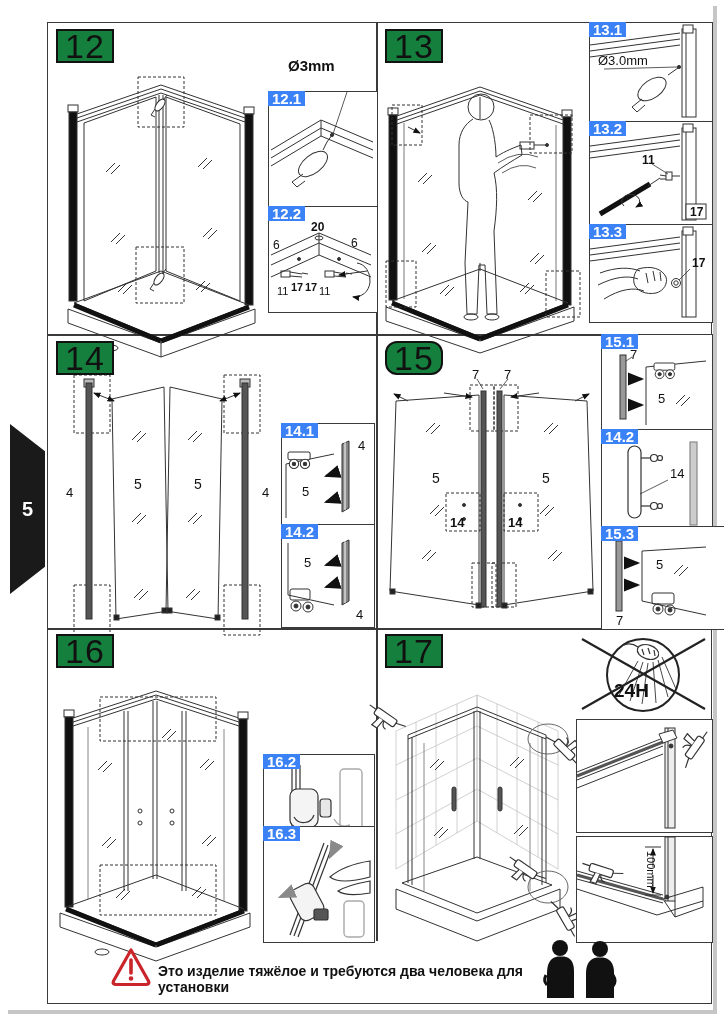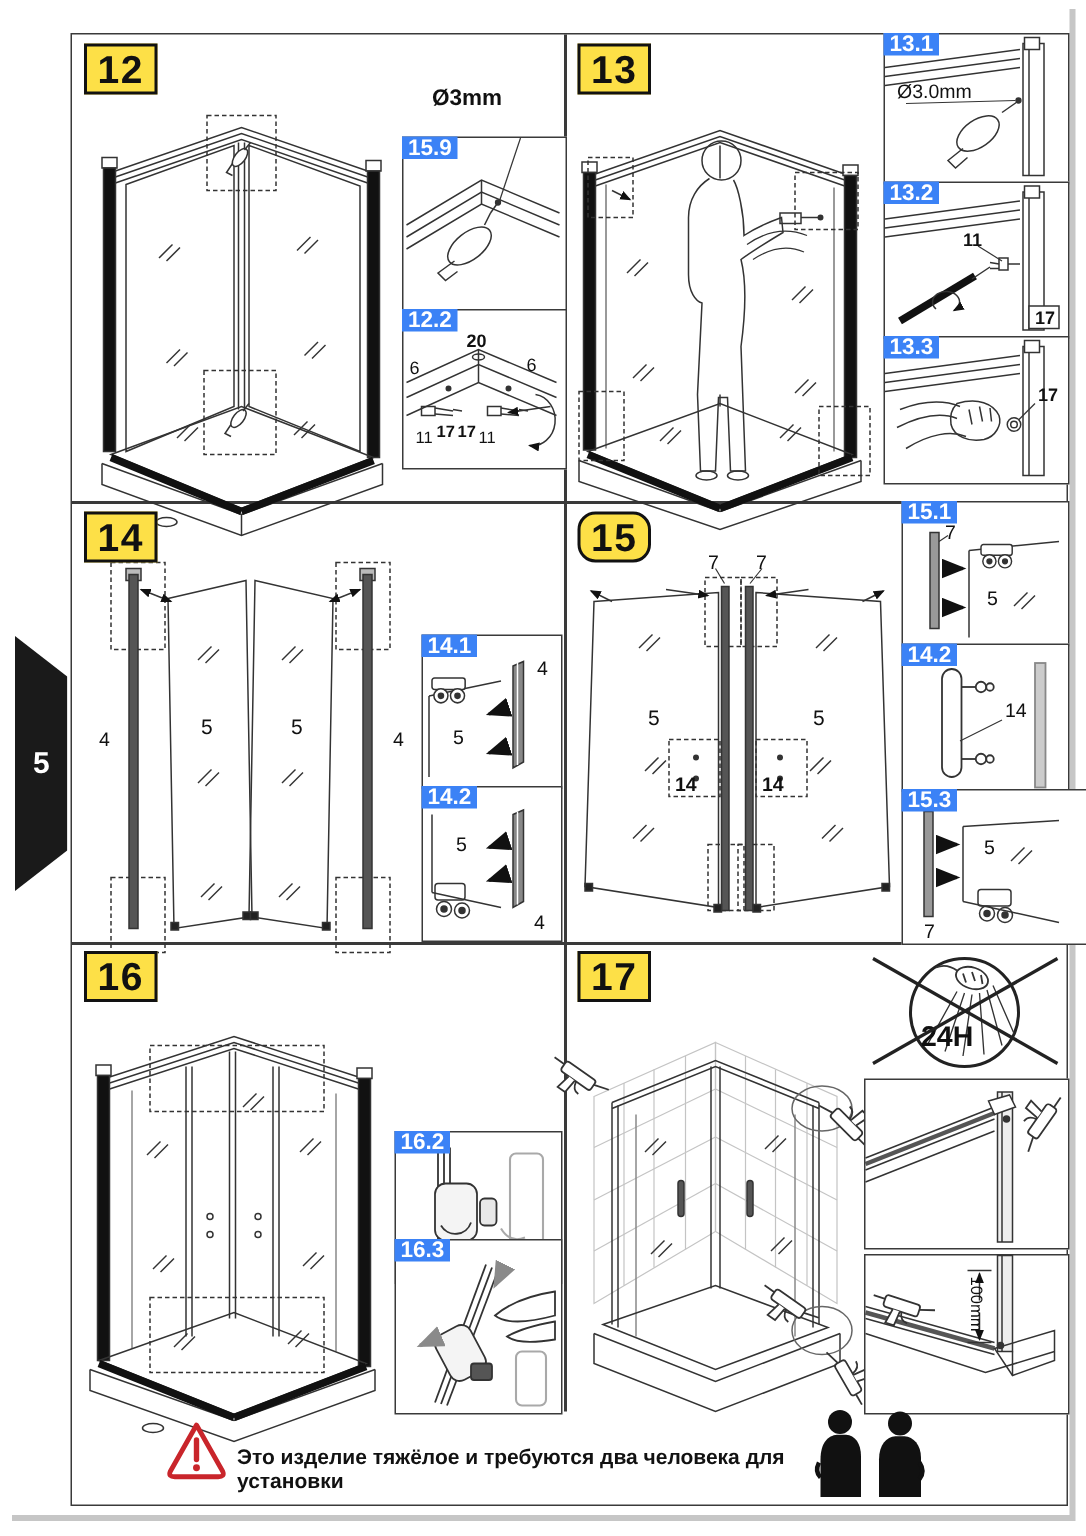--- a/index.html
+++ b/index.html
@@ -5,22 +5,22 @@
   html,body{margin:0;padding:0;background:#fff;}
   .page{position:relative;width:724px;height:1024px;background:#fff;overflow:hidden;
         font-family:"Liberation Sans",sans-serif;color:#111;}
   .shadow-r{position:absolute;left:713px;top:6px;width:4px;height:1008px;background:#c6c6c6;}
   .shadow-b{position:absolute;left:8px;top:1010px;width:706px;height:4px;background:#c6c6c6;}
   .frame{position:absolute;left:47px;top:22px;width:663px;height:980px;border:1.5px solid #3a3a3a;}
   .hline,.vline{position:absolute;background:#3a3a3a;}
   .panel{position:absolute;border:1px solid #3a3a3a;background:#fff;}
   .chip{position:absolute;top:-1px;left:-1px;background:#3b82f6;color:#fff;font-weight:bold;
         font-size:15px;line-height:13px;padding:1px 4px;z-index:3;}
-  .badge{position:absolute;border:2px solid #121212;background:#fde047;font-weight:bold;
-         font-size:26px;line-height:30px;padding:0 7px;letter-spacing:1px;z-index:4;}
+  .badge{position:absolute;border:2px solid #121212;background:#15803d;font-weight:normal;
+         font-size:34px;line-height:30px;padding:0 7px;letter-spacing:1px;z-index:4;}
   .lbl{position:absolute;white-space:nowrap;}
   .tab5{position:absolute;left:10px;top:424px;width:35px;height:170px;background:#1a1a1a;
         clip-path:polygon(0 0,100% 16%,100% 84%,0 100%);display:flex;align-items:center;
         justify-content:center;color:#fff;font-weight:bold;font-size:20px;}
   .warn-text{position:absolute;font-weight:bold;font-size:14px;}
   svg{position:absolute;overflow:visible;}
   svg text{font-family:"Liberation Sans",sans-serif;fill:#111;}.t11{font-size:11px}.t12{font-size:12px}.t13{font-size:13px}.t14{font-size:14px}
   .b{font-weight:bold}
 </style>
 </head>
@@ -107,21 +107,21 @@
         <use href="#slash" x="55" y="170"></use>
       <use href="#slash" x="142" y="95"></use>
         <use href="#slash" x="147" y="165"></use>
       <use href="#slash" x="62" y="220"></use>
         <use href="#slash" x="140" y="218"></use>
     </svg>
 
     <div class="lbl b" style="left:240px;top:34px;font-size:15px;">Ø3mm</div>
 
     <div class="panel" style="left:220px;top:68px;width:108px;height:115px;">
-      <div class="chip">15.9</div>
+      <div class="chip">12.1</div>
       <svg style="left:0;top:0;" width="106" height="113" viewBox="0 0 106 113">
         <g fill="none" stroke="#333" stroke-width="1">
           <line x1="78" y1="0" x2="64" y2="42" stroke-width=".8"></line>
           <path d="M2,58 L52,28 L104,50"></path>
             <path d="M2,66 L52,36 L104,58"></path>
             <path d="M2,74 L52,44 L104,66"></path>
           <line x1="52" y1="28" x2="52" y2="44"></line>
           <circle cx="63" cy="43" r="1.6" fill="#333"></circle>
           <line x1="58" y1="50" x2="63" y2="43"></line>
           <ellipse cx="44" cy="72" rx="17" ry="9" transform="rotate(-38 44 72)"></ellipse>

